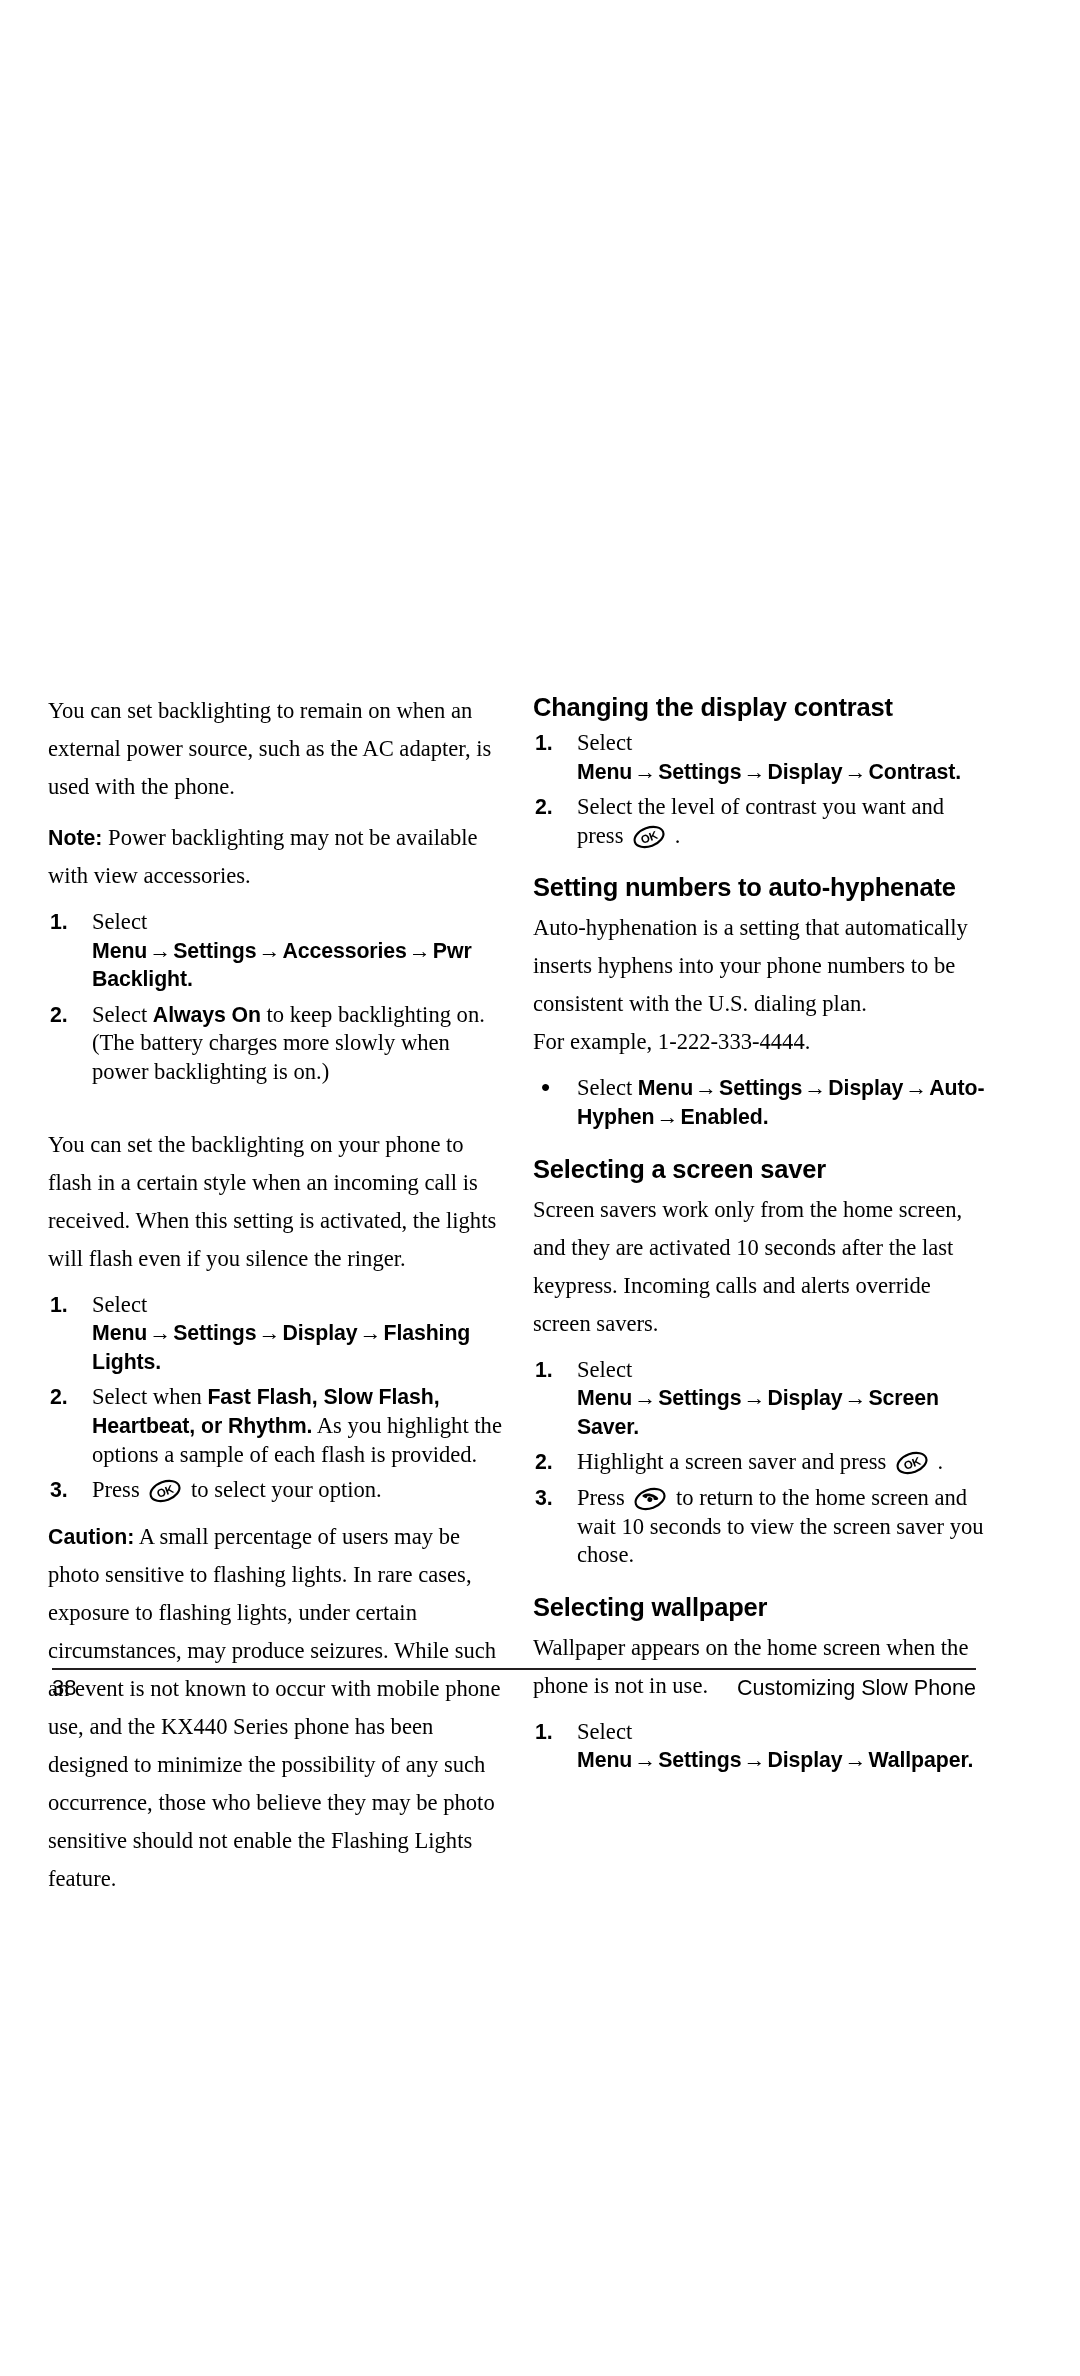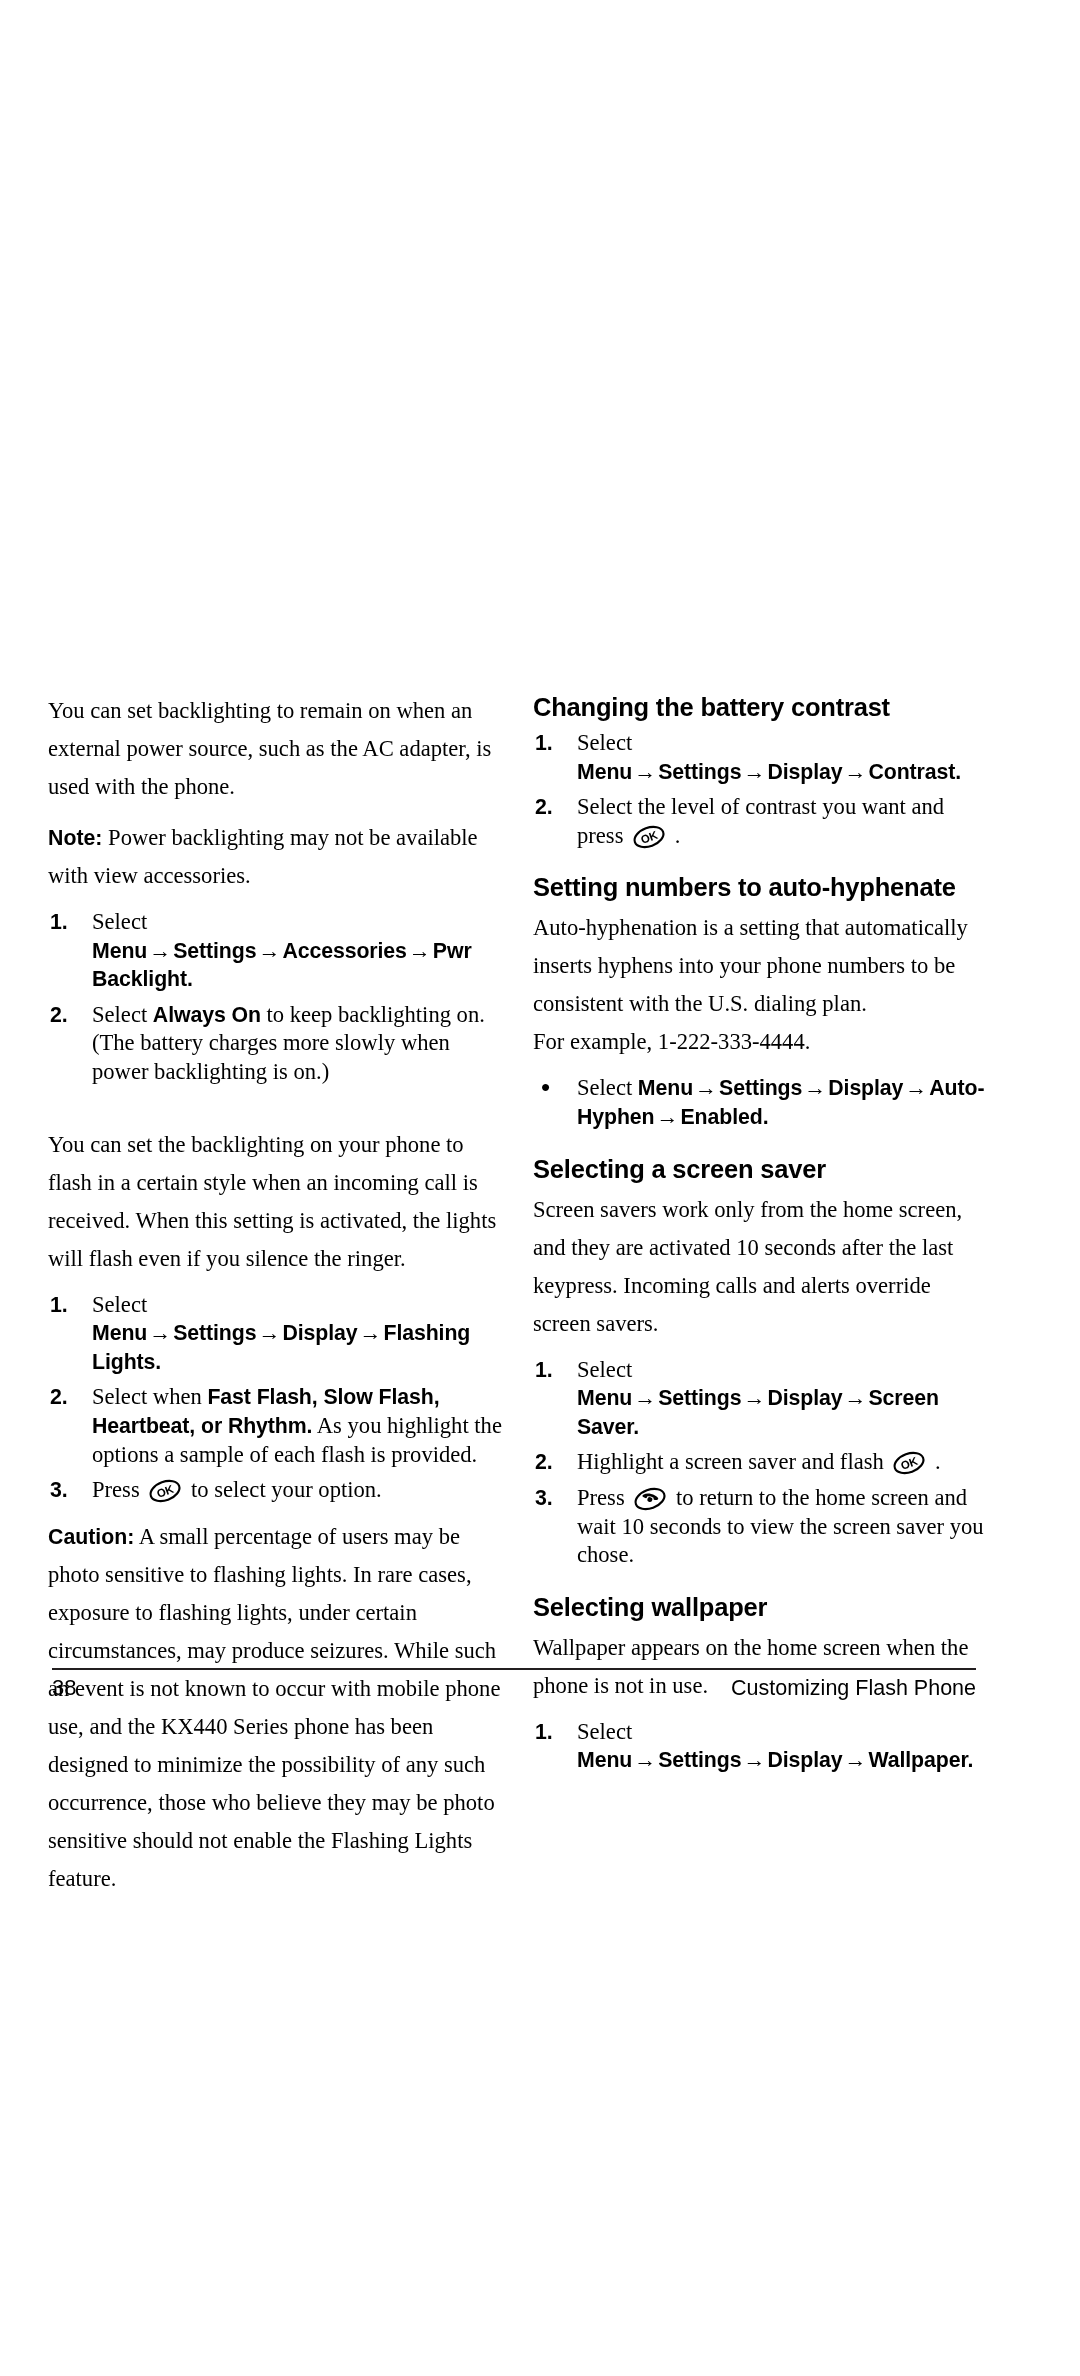--- a/index.html
+++ b/index.html
@@ -189,21 +189,21 @@
               </svg></span><span> to select your option.</span>
         </li>
       </ol>
 
       <p class="body" style="margin-top:9px"><b class="lead">Caution:</b><span> A small percentage of users may be photo sensitive to flashing lights. In rare cases, exposure to flashing lights, under certain circumstances, may produce seizures. While such an event is not known to occur with mobile phone use, and the KX440 Series phone has been designed to minimize the possibility of any such occurrence, those who believe they may be photo sensitive should not enable the Flashing Lights feature.</span></p>
 
     </div>
 
     <div class="col" id="col-right">
 
-      <h3 class="heading">Changing the battery contrast</h3>
+      <h3 class="heading">Changing the display contrast</h3>
 
       <ol class="steps">
         <li>
           <span class="marker">1.</span><span>Select </span><b class="ui">Menu</b><span class="arrow">→</span><b class="ui">Settings</b><span class="arrow">→</span><b class="ui">Display</b><span class="arrow">→</span><b class="ui">Contrast.</b>
         </li>
         <li>
           <span class="marker">2.</span><span>Select the level of contrast you want and press </span><span class="keyicon"><svg viewBox="0 0 38 26" width="38" height="26" xmlns="http://www.w3.org/2000/svg">
                 <g transform="rotate(-20 19 13)">
                   <ellipse cx="19" cy="13" rx="15" ry="9.2" fill="none" stroke="#000" stroke-width="2.1"></ellipse>
                   <text x="19" y="17.4" font-family="Liberation Sans, DejaVu Sans, sans-serif" font-size="11.5" font-weight="bold" text-anchor="middle" fill="#000">OK</text>
@@ -225,21 +225,21 @@
 
       <h3 class="heading spaced">Selecting a screen saver</h3>
 
       <p class="body">Screen savers work only from the home screen, and they are activated 10 seconds after the last keypress. Incoming calls and alerts override screen savers.</p>
 
       <ol class="steps">
         <li>
           <span class="marker">1.</span><span>Select </span><b class="ui">Menu</b><span class="arrow">→</span><b class="ui">Settings</b><span class="arrow">→</span><b class="ui">Display</b><span class="arrow">→</span><b class="ui">Screen Saver.</b>
         </li>
         <li>
-          <span class="marker">2.</span><span>Highlight a screen saver and flash </span><span class="keyicon"><svg viewBox="0 0 38 26" width="38" height="26" xmlns="http://www.w3.org/2000/svg">
+          <span class="marker">2.</span><span>Highlight a screen saver and press </span><span class="keyicon"><svg viewBox="0 0 38 26" width="38" height="26" xmlns="http://www.w3.org/2000/svg">
                 <g transform="rotate(-20 19 13)">
                   <ellipse cx="19" cy="13" rx="15" ry="9.2" fill="none" stroke="#000" stroke-width="2.1"></ellipse>
                   <text x="19" y="17.4" font-family="Liberation Sans, DejaVu Sans, sans-serif" font-size="11.5" font-weight="bold" text-anchor="middle" fill="#000">OK</text>
                 </g>
               </svg></span><span> .</span>
         </li>
         <li>
           <span class="marker">3.</span><span>Press </span><span class="keyicon"><svg viewBox="0 0 38 26" width="38" height="26" xmlns="http://www.w3.org/2000/svg">
                 <g transform="rotate(-20 19 13)">
                   <ellipse cx="19" cy="13" rx="15" ry="9.2" fill="none" stroke="#000" stroke-width="2.1"></ellipse>
@@ -263,17 +263,17 @@
       </ol>
 
     </div>
 
   </div>
 
   <div id="footer">
     <div class="rule"></div>
     <div class="fline">
       <span class="pageno">38</span>
-      <span class="runhead">Customizing Flash Phone</span>
+      <span class="runhead">Customizing Slow Phone</span>
     </div>
   </div>
 
 </div>
 
 </body></html>

